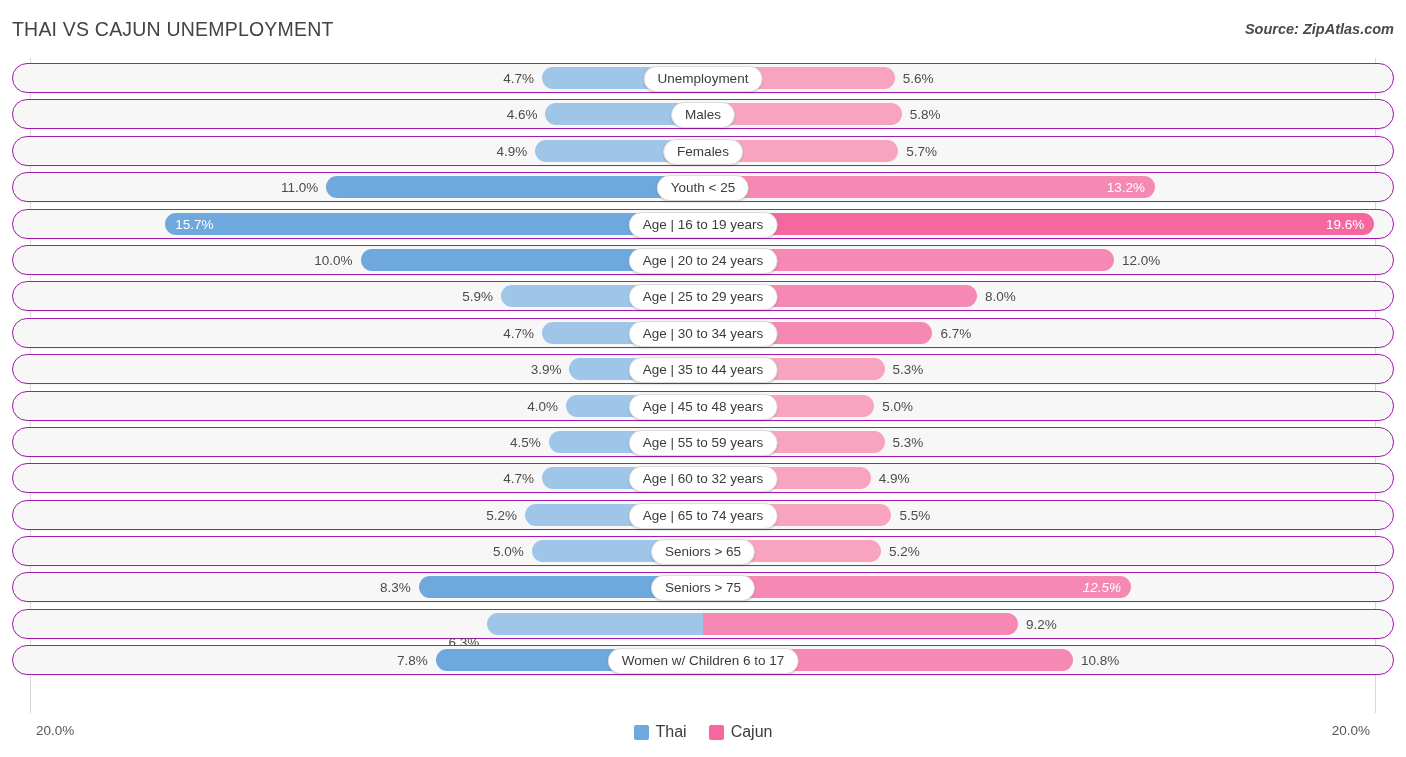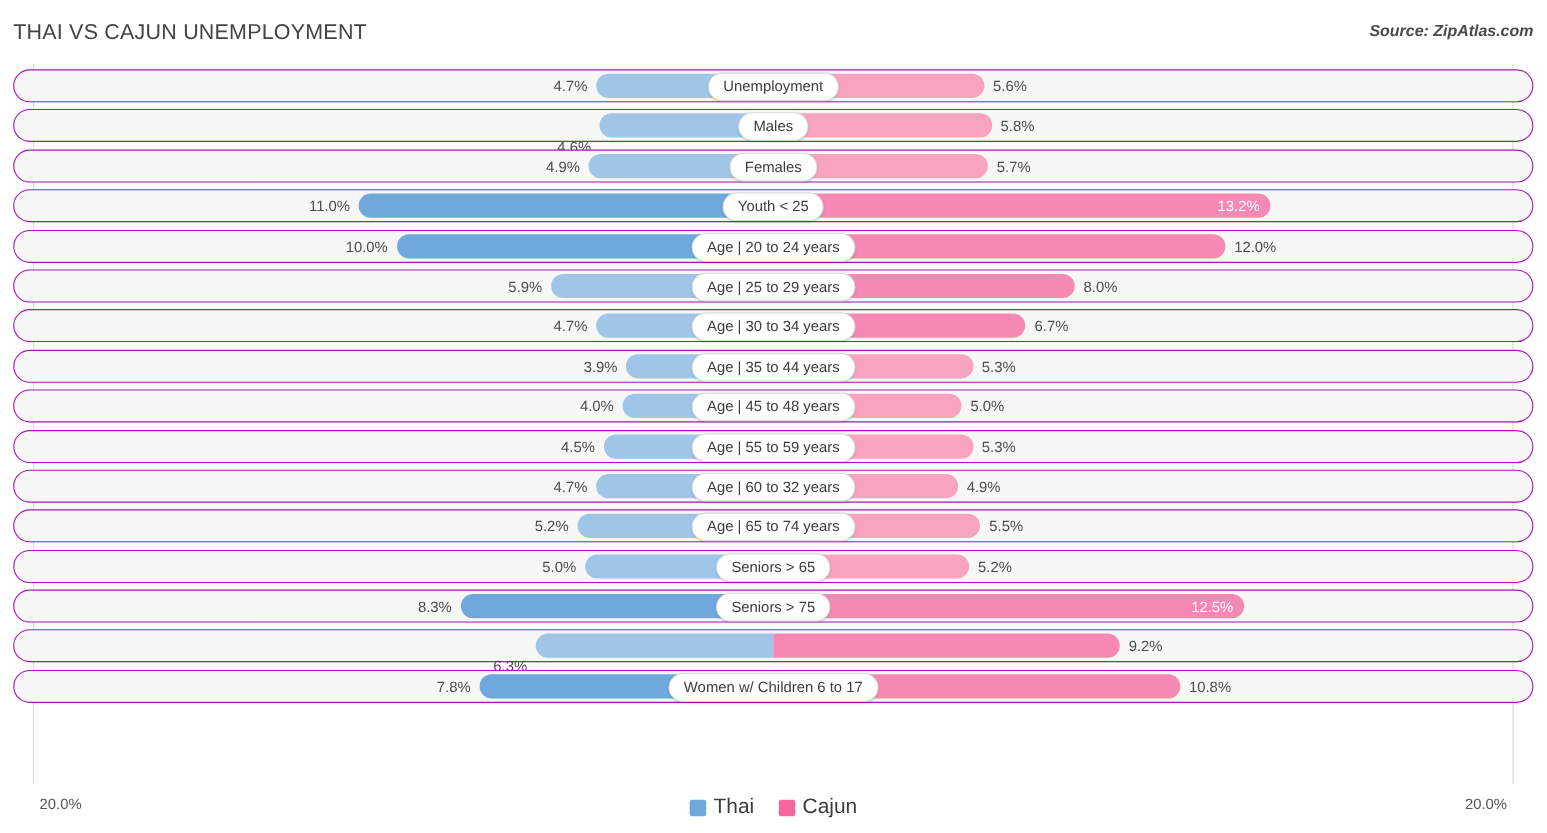--- a/index.html
+++ b/index.html
@@ -167,21 +167,21 @@
     top: 10px;
     display: flex;
     justify-content: center;
     align-items: center;
     gap: 22px;
   }
   .legend-item {
     display: flex;
     align-items: center;
     gap: 7px;
-    font-size: 19px;
+    font-size: 16px;
     color: #3c3c3c;
   }
   .swatch {
     width: 15px;
     height: 15px;
     border-radius: 2px;
     display: inline-block;
   }
 </style>
 </head>
@@ -199,39 +199,46 @@
       <div class="row">
         <div class="bar left" style="width: 160.975px;"></div>
         <div class="bar right" style="width: 191.8px;"></div>
         <div class="val left-out" style="right: calc(50% + 160.975px); margin-right: 8px;">4.7%</div>
         <div class="val right-out" style="left: calc(50% + 191.8px); margin-left: 8px;">5.6%</div>
         <div class="pill">Unemployment</div>
       </div>
       <div class="row">
         <div class="bar left" style="width: 157.55px;"></div>
         <div class="bar right" style="width: 198.65px;"></div>
-        <div class="val left-out" style="right: calc(50% + 157.55px); margin-right: 8px; margin-top: 19px;">4.6%</div>
+        <div class="val left-out" style="right: calc(50% + 157.55px); margin-right: 8px;">4.6%</div>
         <div class="val right-out" style="left: calc(50% + 198.65px); margin-left: 8px;">5.8%</div>
         <div class="pill">Males</div>
       </div>
       <div class="row">
         <div class="bar left" style="width: 167.825px;"></div>
         <div class="bar right" style="width: 195.225px;"></div>
         <div class="val left-out" style="right: calc(50% + 167.825px); margin-right: 8px;">4.9%</div>
         <div class="val right-out" style="left: calc(50% + 195.225px); margin-left: 8px;">5.7%</div>
         <div class="pill">Females</div>
       </div>
       <div class="row">
         <div class="bar left hi" style="width: 376.75px;"></div>
         <div class="bar right mid" style="width: 452.1px;"></div>
         <div class="val left-out" style="right: calc(50% + 376.75px); margin-right: 8px;">11.0%</div>
         <div class="val inside-right" style="left: auto; right: calc(50% - 452.1px);">13.2%</div>
         <div class="pill">Youth &lt; 25</div>
       </div>
       <div class="row">
+        <div class="bar left hi" style="width: 537.725px;"></div>
+        <div class="bar right hi" style="width: 671.3px;"></div>
+        <div class="val inside-left" style="right: auto; left: calc(50% - 537.725px);">15.7%</div>
+        <div class="val inside-right" style="left: auto; right: calc(50% - 671.3px);">19.6%</div>
+        <div class="pill">Age | 16 to 19 years</div>
+      </div>
+      <div class="row">
         <div class="bar left hi" style="width: 342.5px;"></div>
         <div class="bar right mid" style="width: 411px;"></div>
         <div class="val left-out" style="right: calc(50% + 342.5px); margin-right: 8px;">10.0%</div>
         <div class="val right-out" style="left: calc(50% + 411px); margin-left: 8px;">12.0%</div>
         <div class="pill">Age | 20 to 24 years</div>
       </div>
       <div class="row">
         <div class="bar left" style="width: 202.075px;"></div>
         <div class="bar right mid" style="width: 274px;"></div>
         <div class="val left-out" style="right: calc(50% + 202.075px); margin-right: 8px;">5.9%</div>
@@ -284,21 +291,21 @@
         <div class="bar left" style="width: 171.25px;"></div>
         <div class="bar right" style="width: 178.1px;"></div>
         <div class="val left-out" style="right: calc(50% + 171.25px); margin-right: 8px;">5.0%</div>
         <div class="val right-out" style="left: calc(50% + 178.1px); margin-left: 8px;">5.2%</div>
         <div class="pill">Seniors &gt; 65</div>
       </div>
       <div class="row">
         <div class="bar left hi" style="width: 284.275px;"></div>
         <div class="bar right mid" style="width: 428.125px;"></div>
         <div class="val left-out" style="right: calc(50% + 284.275px); margin-right: 8px;">8.3%</div>
-        <div class="val inside-right" style="left: auto; right: calc(50% - 428.125px);">12.5%</div>
+        <div class="val inside-right" style="left: auto; right: calc(50% - 428.125px); font-style: italic;">12.5%</div>
         <div class="pill">Seniors &gt; 75</div>
       </div>
       <div class="row">
         <div class="bar left" style="width: 215.775px;"></div>
         <div class="bar right mid" style="width: 315.1px;"></div>
         <div class="val left-out" style="right: calc(50% + 215.775px); margin-right: 8px; margin-top: 18px;">6.3%</div>
         <div class="val right-out" style="left: calc(50% + 315.1px); margin-left: 8px;">9.2%</div>
       </div>
       <div class="row">
         <div class="bar left hi" style="width: 267.15px;"></div>

